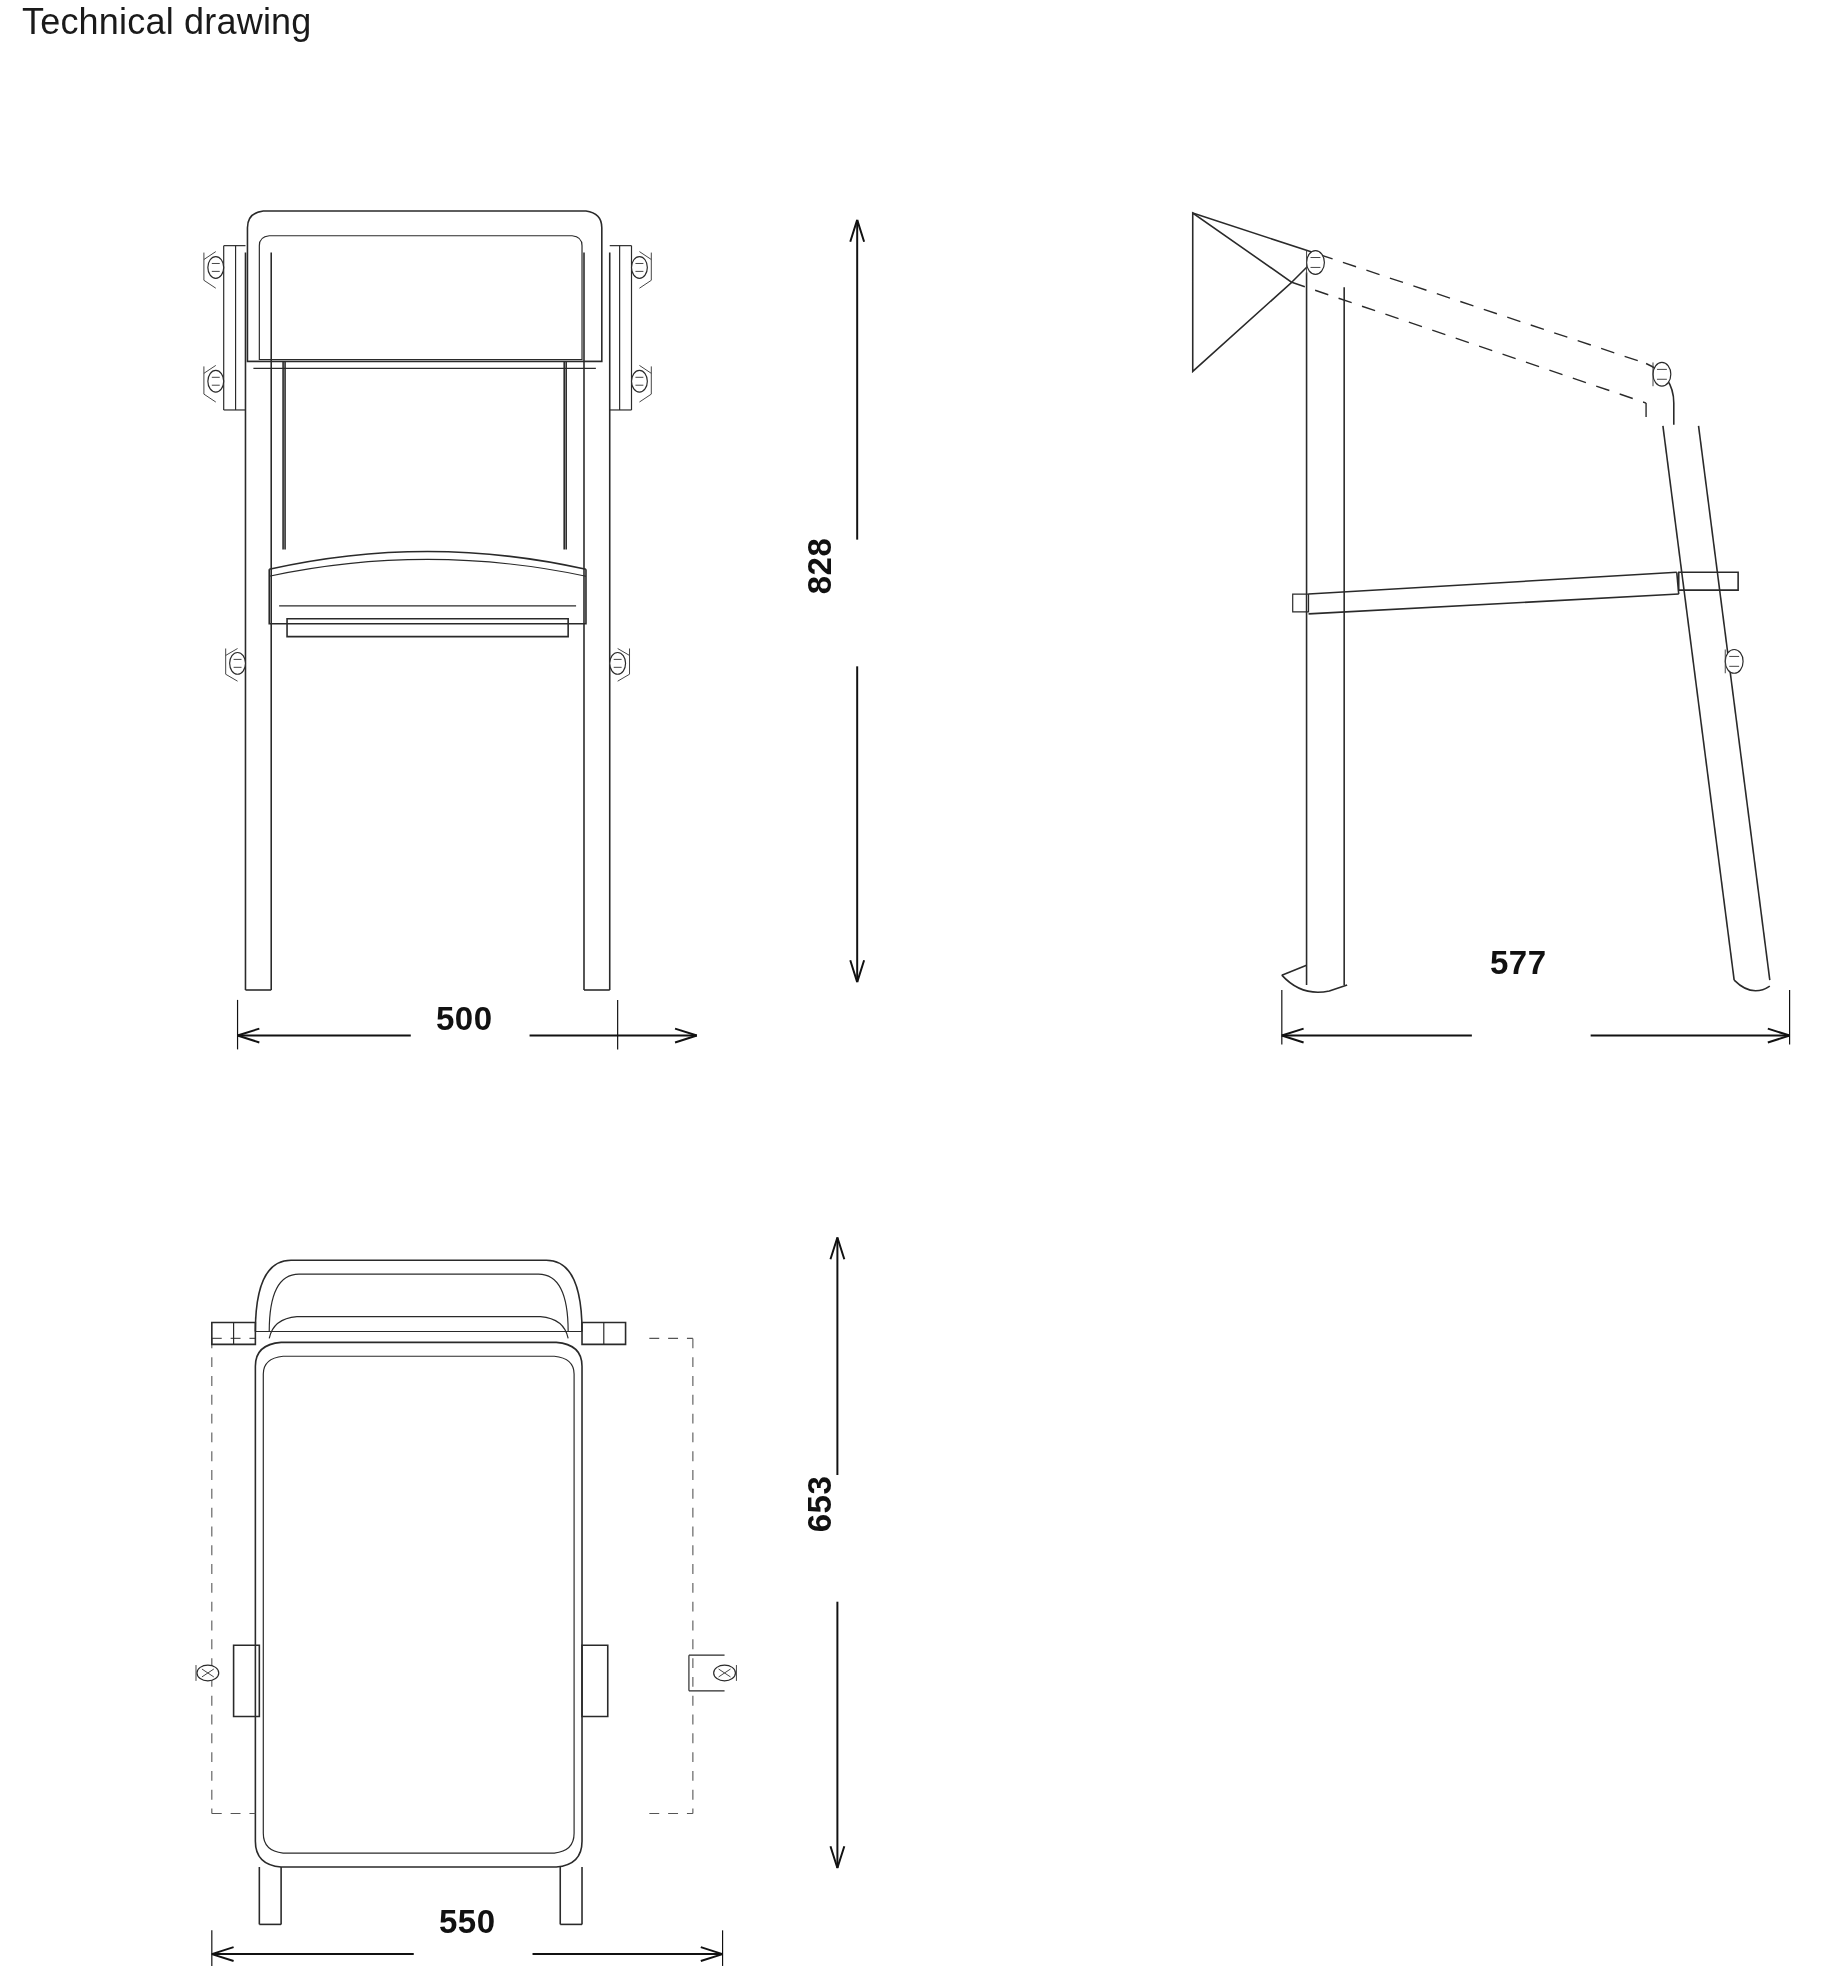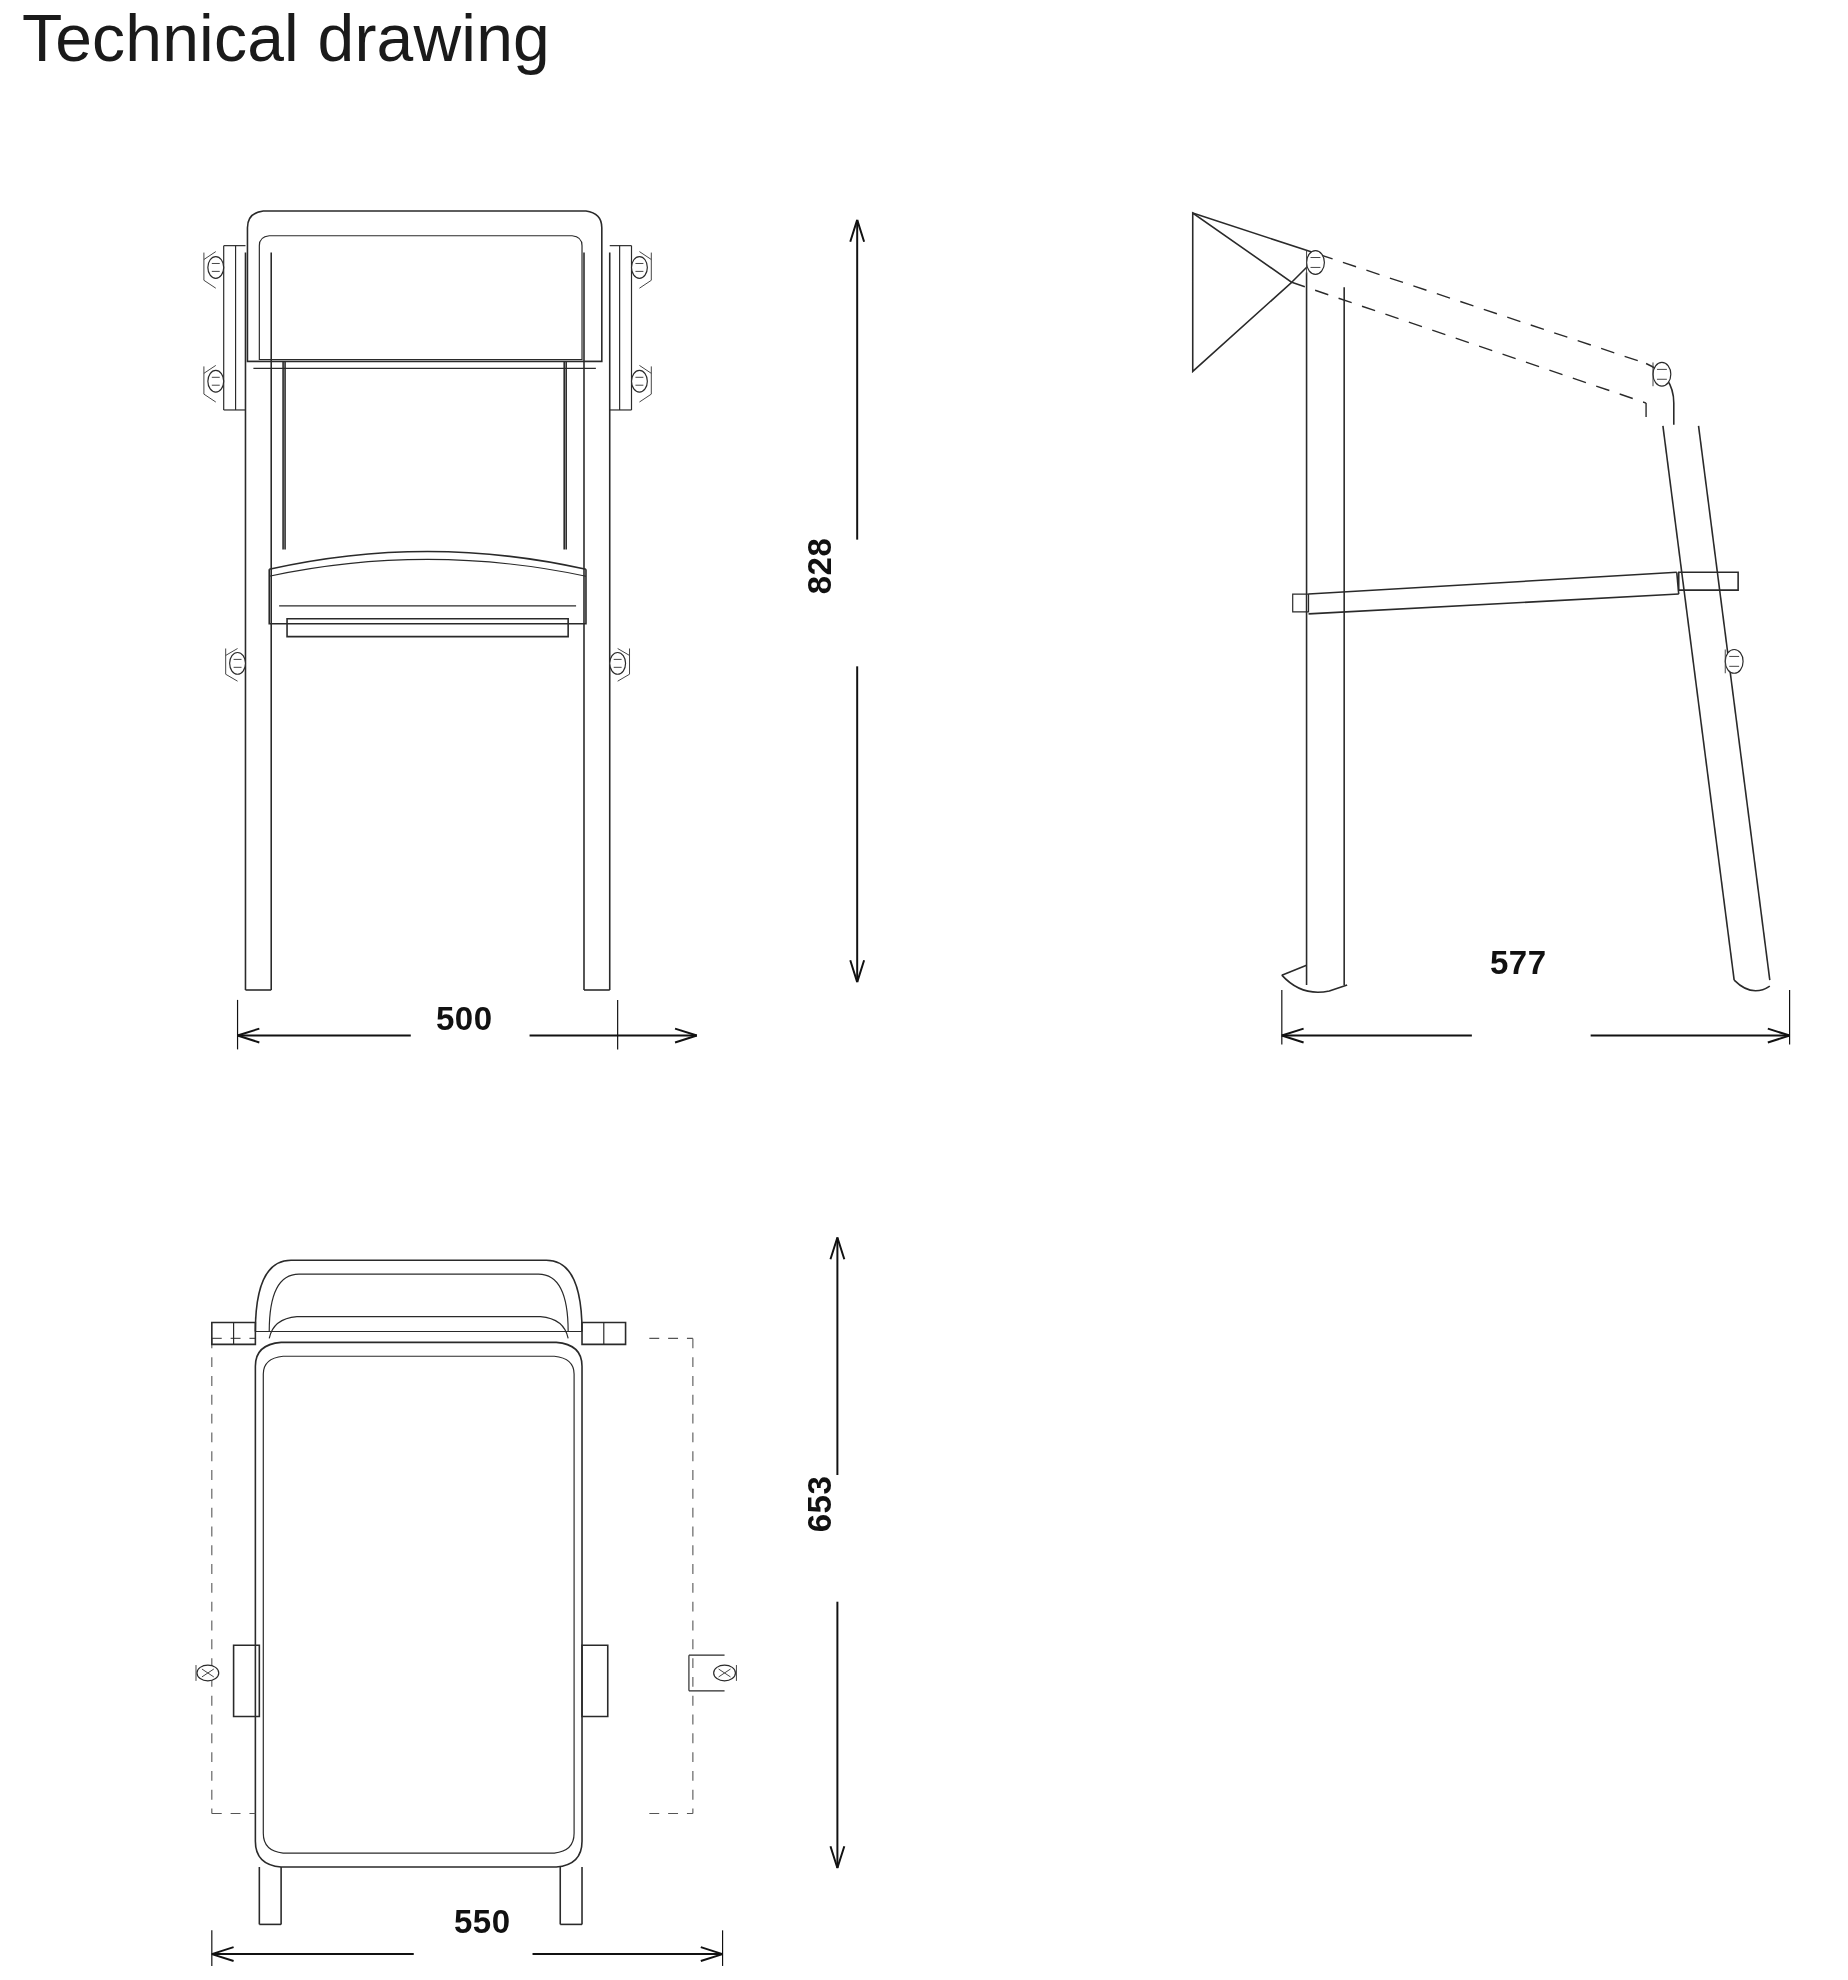--- a/index.html
+++ b/index.html
@@ -12,21 +12,21 @@
     height: 1980px;
     position: relative;
     font-family: "Liberation Sans", sans-serif;
     color: #141414;
     overflow: hidden;
   }
   #page-title {
     position: absolute;
     left: 22px;
     top: 2px;
-    font-size: 66px;
+    font-size: 36px;
     font-weight: 400;
     letter-spacing: 0.2px;
     line-height: 1.1;
     color: #1a1a1a;
     white-space: nowrap;
   }
   .drawing-canvas {
     position: absolute;
     left: 0;
     top: 0;
@@ -42,21 +42,21 @@
     white-space: nowrap;
   }
   .dim-label.vert {
     transform: rotate(-90deg);
     transform-origin: 50% 50%;
   }
   #dim-500  { left: 436px;  top: 1000px; }
   #dim-828  { left: 792px;  top: 547px; }
   #dim-577  { left: 1490px; top: 944px; }
   #dim-653  { left: 792px;  top: 1485px; }
-  #dim-550  { left: 454px;  top: 1903px; }
+  #dim-550  { left: 439px;  top: 1903px; }
   svg { display: block; }
   .ln   { fill: none; stroke: #2a2a2a; stroke-width: 1.6; }
   .lnf  { fill: none; stroke: #2a2a2a; stroke-width: 1.2; }
   .lnt  { fill: none; stroke: #444; stroke-width: 1; }
   .dash { fill: none; stroke: #2a2a2a; stroke-width: 1.4; stroke-dasharray: 14 11; }
   .dashf{ fill: none; stroke: #555; stroke-width: 1.1; stroke-dasharray: 10 9; }
   .dimline { fill: none; stroke: #111; stroke-width: 2; }
   .ext  { fill: none; stroke: #111; stroke-width: 1.2; }
   .whtf { fill: #ffffff; stroke: #2a2a2a; stroke-width: 1.2; }
 </style>

